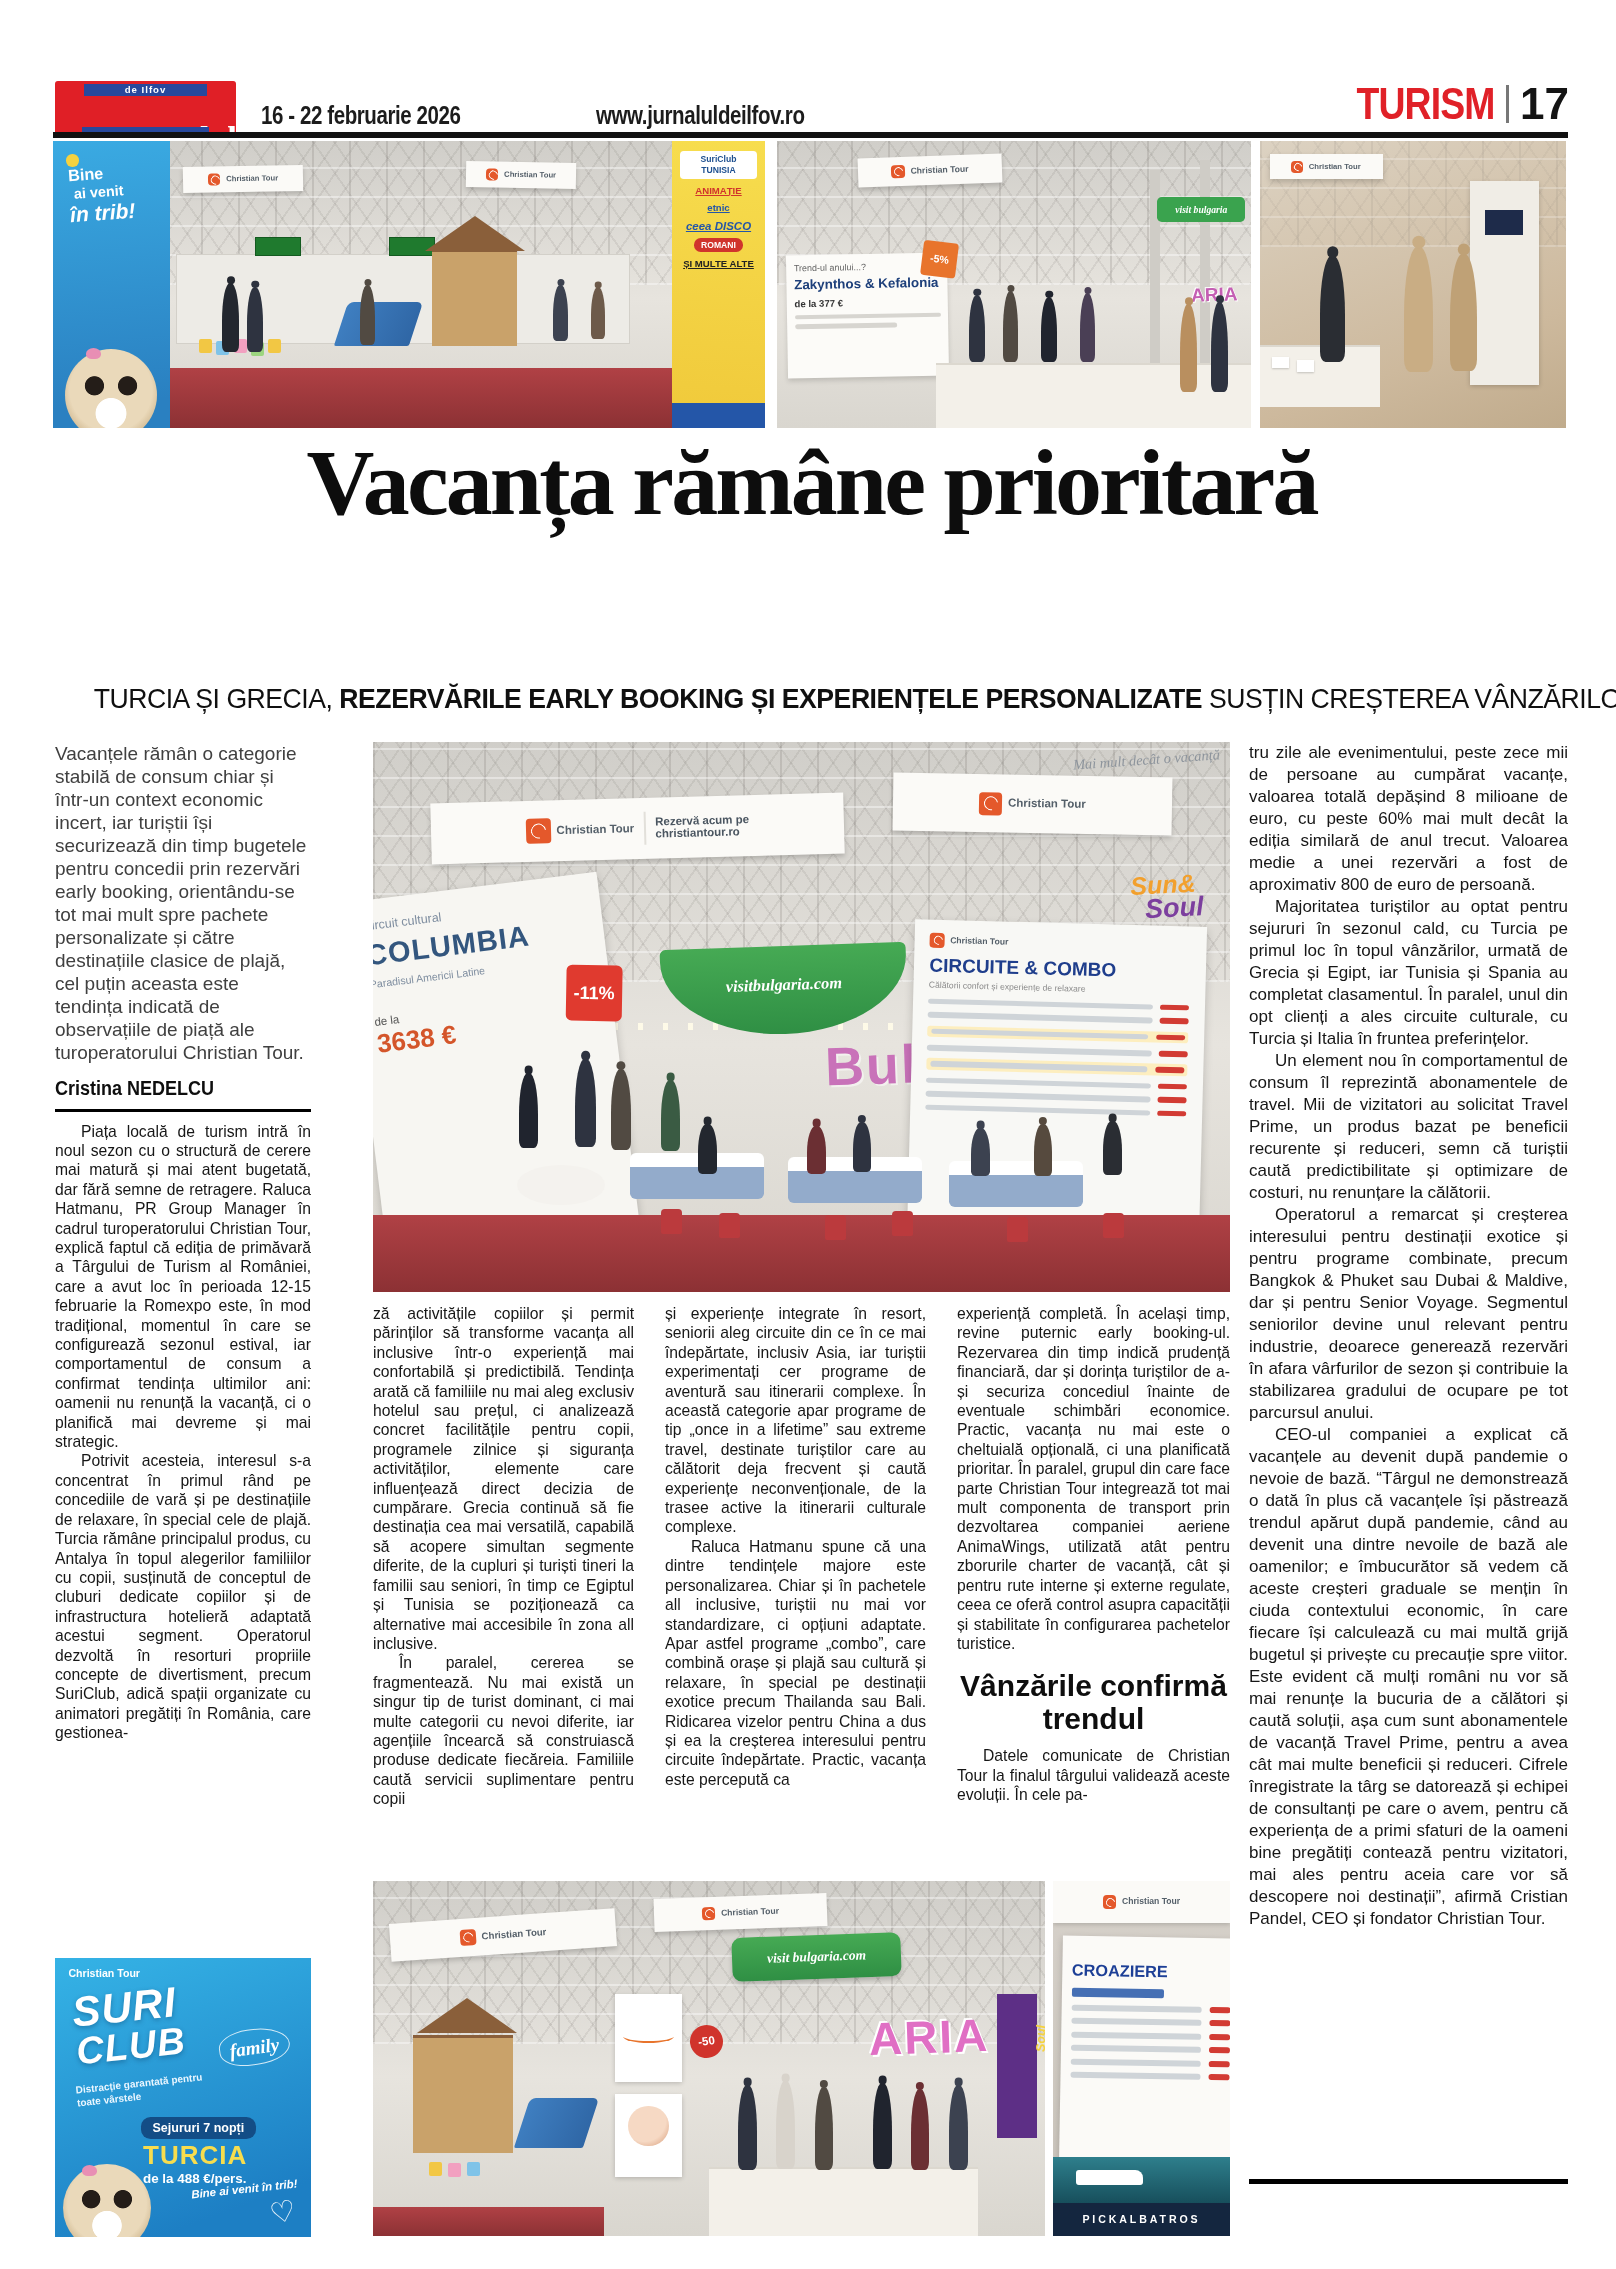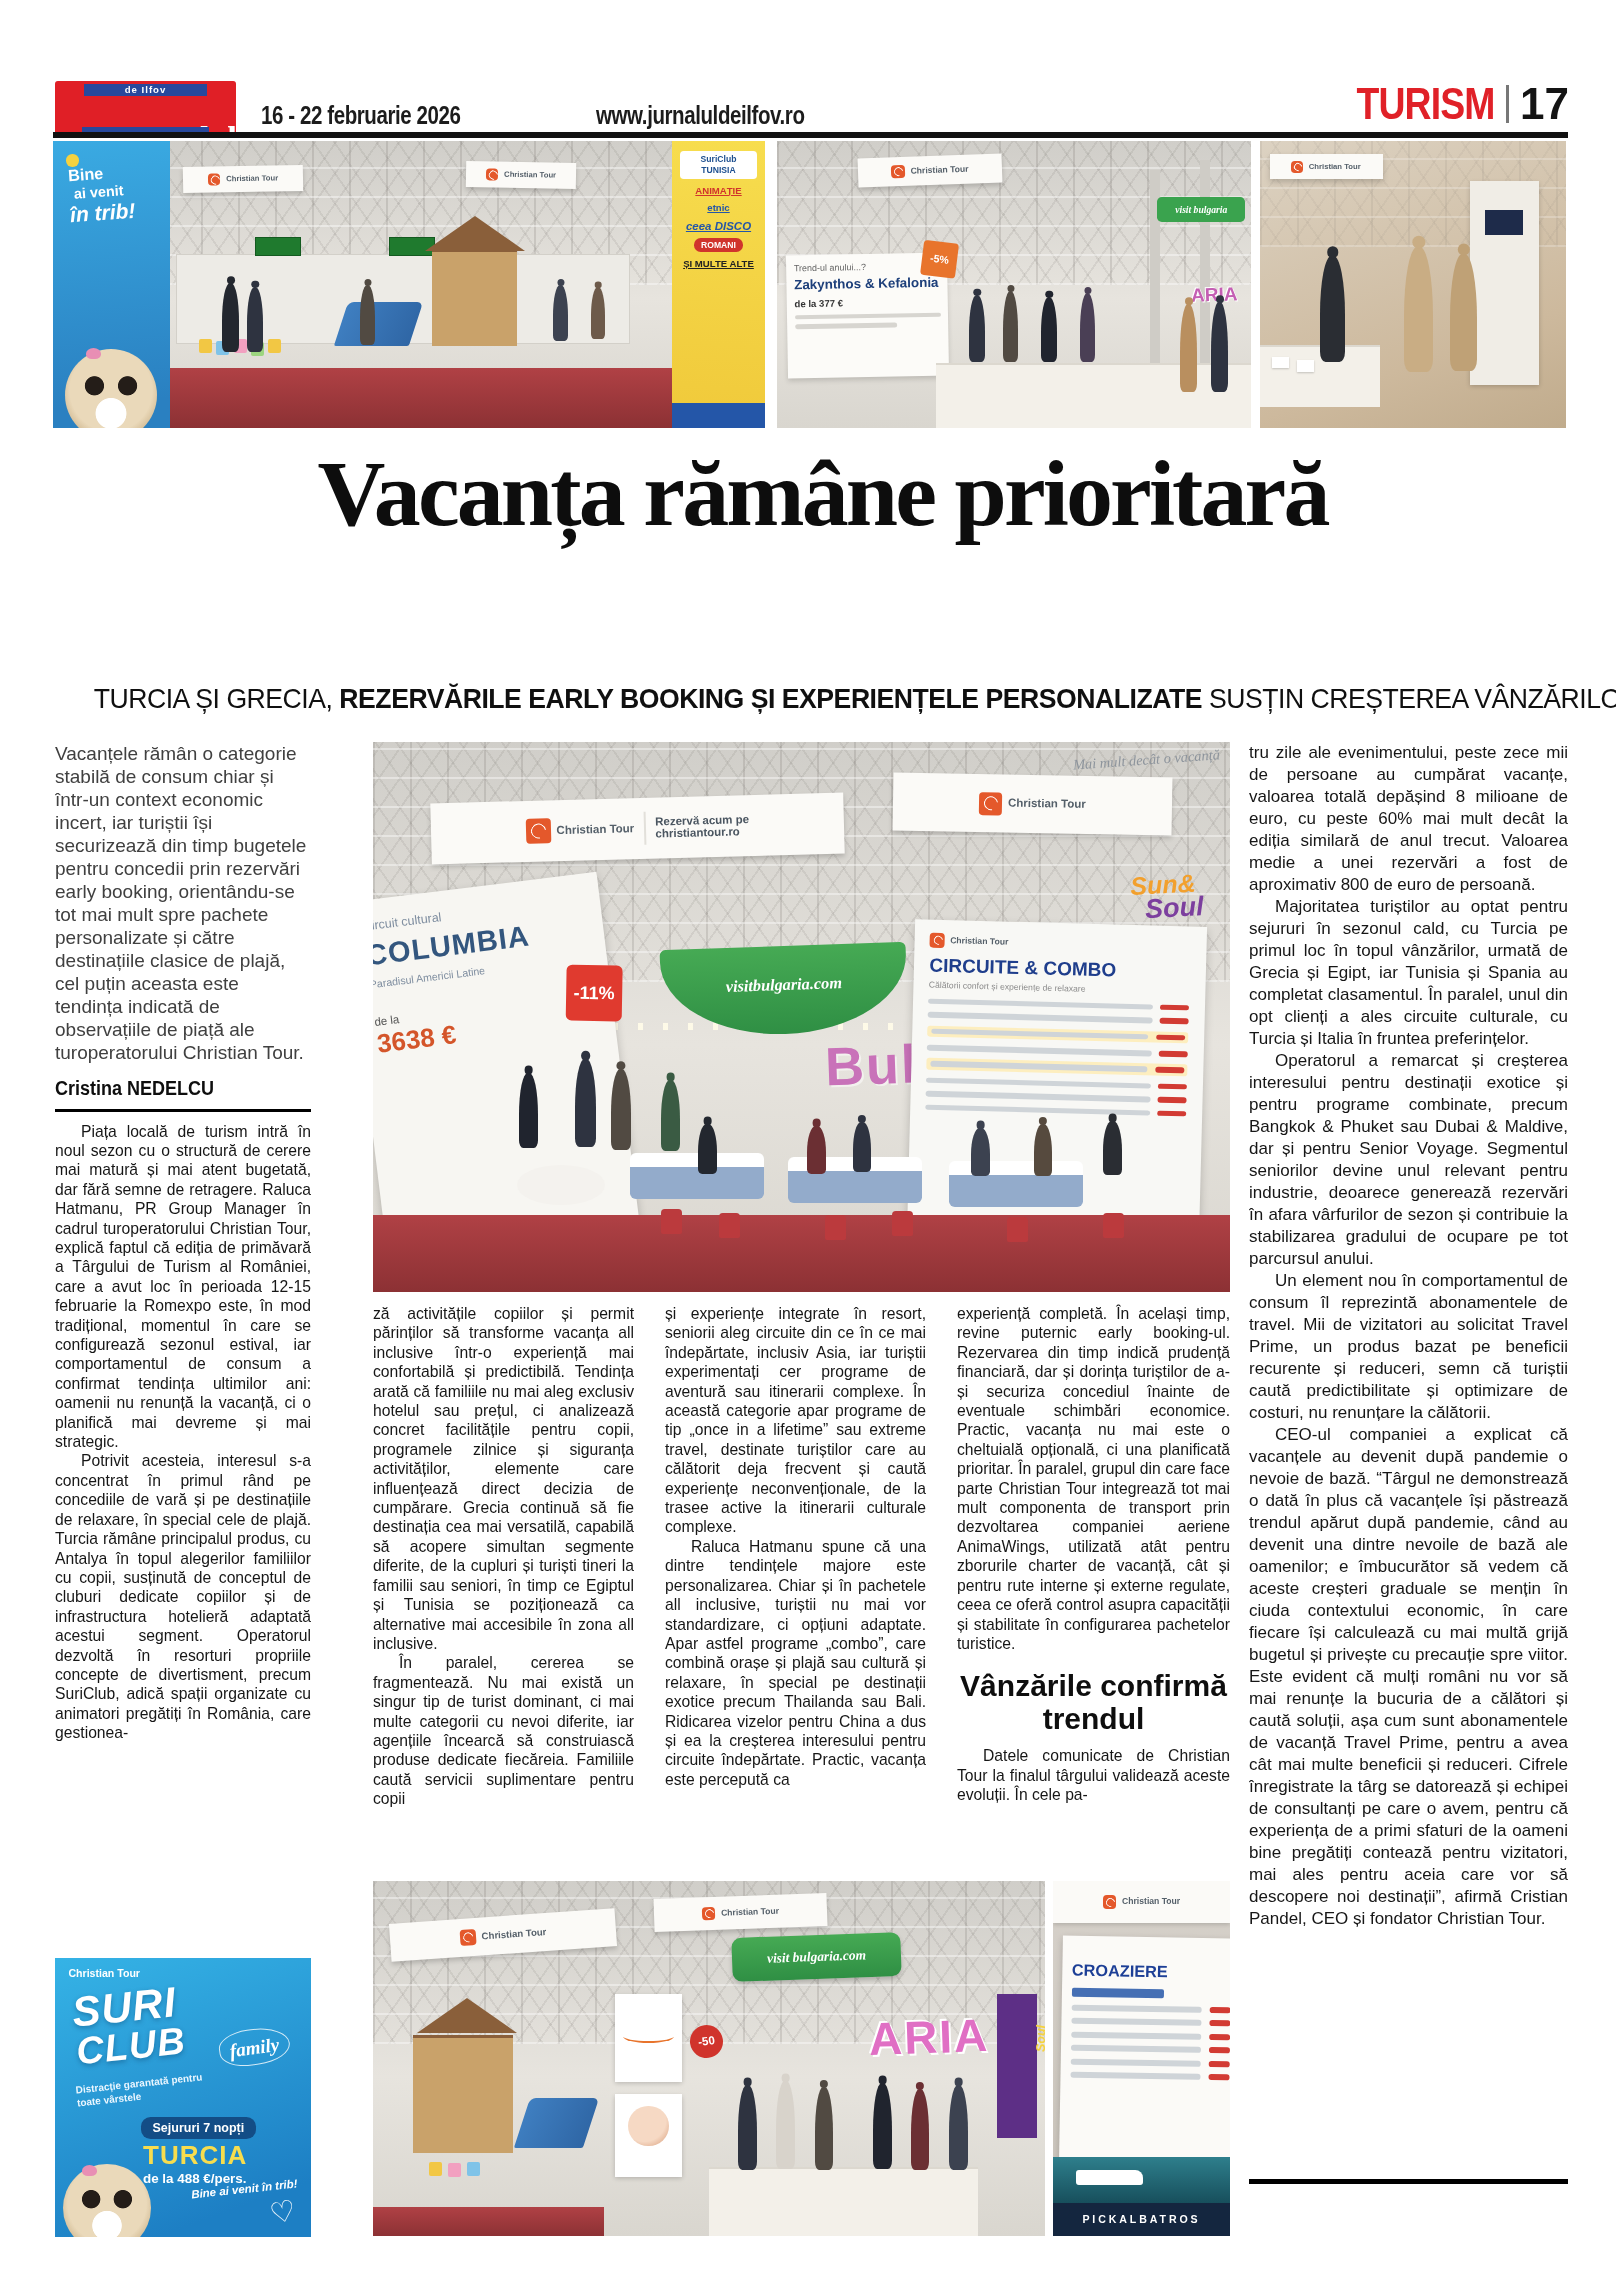--- a/index.html
+++ b/index.html
@@ -329,21 +329,21 @@
     </div>
     <div class="counter" style="left:0;bottom:21px;width:120px;height:60px;">
       <span class="paper" style="left:11.5px;top:9.6px;"></span>
       <span class="paper" style="left:37px;top:13.4px;"></span>
     </div>
     <span class="person" style="left:60px;top:115px;width:25px;height:106px;background:#2a2d33;"></span>
     <span class="person" style="left:144px;top:106px;width:29px;height:125px;background:#c9ad84;"></span>
     <span class="person" style="left:190px;top:113px;width:27px;height:117px;background:#bfa176;"></span>
   </div>
 
-  <h1 class="headline" style="margin:12px;">
+  <h1 class="headline" style="margin:1px;">
     <span class="hl">Vacanța rămâne prioritară</span>
   </h1>
   <div class="kicker">
     <span class="kwrap"><span>TURCIA ȘI GRECIA, </span><span class="kb">REZERVĂRILE EARLY BOOKING ȘI EXPERIENȚELE PERSONALIZATE</span><span> SUSȚIN CREȘTEREA VÂNZĂRILOR</span></span>
   </div>
 
   <div class="tcol" id="col1">
     <p class="intro">Vacanțele rămân o categorie stabilă de consum chiar și într-un context economic incert, iar turiștii își securizează din timp bugetele pentru concedii prin rezervări early booking, orientându-se tot mai mult spre pachete personalizate și către destinațiile clasice de plajă, cel puțin aceasta este tendința indicată de observațiile de piață ale turoperatorului Christian Tour.</p>
     <div class="byline"><span>Cristina NEDELCU</span></div>
     <p>Piața locală de turism intră în noul sezon cu o structură de cerere mai matură și mai atent bugetată, dar fără semne de retragere. Raluca Hatmanu, PR Group Manager în cadrul turoperatorului Christian Tour, explică faptul că ediția de primăvară a Târgului de Turism al României, care a avut loc în perioada 12-15 februarie la Romexpo este, în mod tradițional, momentul în care se configurează sezonul estival, iar comportamentul de consum a confirmat tendința ultimilor ani: oamenii nu renunță la vacanță, ci o planifică mai devreme și mai strategic.</p>
@@ -458,22 +458,22 @@
   </div>
   <div class="tcol" id="col4">
     <p class="cont">experiență completă. În același timp, revine puternic early booking-ul. Rezervarea din timp indică prudență financiară, dar și dorința turiștilor de a-și securiza concediul înainte de eventuale schimbări economice. Practic, vacanța nu mai este o cheltuială opțională, ci una planificată prioritar. În paralel, grupul din care face parte Christian Tour integrează tot mai mult componenta de transport prin dezvoltarea companiei aeriene AnimaWings, utilizată atât pentru zborurile charter de vacanță, cât și pentru rute interne și externe regulate, ceea ce oferă control asupra capacității și stabilitate în configurarea pachetelor turistice.</p>
     <h2>Vânzările confirmă trendul</h2>
     <p>Datele comunicate de Christian Tour la finalul târgului validează aceste evoluții. În cele pa-</p>
   </div>
 
   <div class="tcol" id="col5">
     <p class="cont">tru zile ale evenimentului, peste zece mii de persoane au cumpărat vacanțe, valoarea totală depășind 8 milioane de euro, cu peste 60% mai mult decât la ediția similară de anul trecut. Valoarea medie a unei rezervări a fost de aproximativ 800 de euro de persoană.</p>
     <p>Majoritatea turiștilor au optat pentru sejururi în sezonul cald, cu Turcia pe primul loc în topul vânzărilor, urmată de Grecia și Egipt, iar Tunisia și Spania au completat clasamentul. În paralel, unul din opt clienți a ales circuite culturale, cu Turcia și Italia în fruntea preferințelor.</p>
+    <p>Un element nou în comportamentul de consum îl reprezintă abonamentele de travel. Mii de vizitatori au solicitat Travel Prime, un produs bazat pe beneficii recurente și reduceri, semn că turiștii caută predictibilitate și optimizare de costuri, nu renunțare la călătorii.</p>
     <p>Operatorul a remarcat și creșterea interesului pentru destinații exotice și pentru programe combinate, precum Bangkok &amp; Phuket sau Dubai &amp; Maldive, dar și pentru Senior Voyage. Segmentul seniorilor devine unul relevant pentru industrie, deoarece generează rezervări în afara vârfurilor de sezon și contribuie la stabilizarea gradului de ocupare pe tot parcursul anului.</p>
-    <p>Un element nou în comportamentul de consum îl reprezintă abonamentele de travel. Mii de vizitatori au solicitat Travel Prime, un produs bazat pe beneficii recurente și reduceri, semn că turiștii caută predictibilitate și optimizare de costuri, nu renunțare la călătorii.</p>
     <p>CEO-ul companiei a explicat că vacanțele au devenit după pandemie o nevoie de bază. “Târgul ne demonstrează o dată în plus că vacanțele își păstrează trendul apărut după pandemie, când au devenit una dintre nevoile de bază ale oamenilor; e îmbucurător să vedem că aceste creșteri graduale se mențin în ciuda contextului economic, în care fiecare își calculează cu mai multă grijă bugetul și privește cu precauție spre viitor. Este evident că mulți români nu vor să mai renunțe la bucuria de a călători și caută soluții, așa cum sunt abonamentele de vacanță Travel Prime, pentru a avea cât mai multe beneficii și reduceri. Cifrele înregistrate la târg se datorează și echipei de consultanți pe care o avem, pentru că experiența de a primi sfaturi de la oameni bine pregătiți contează pentru vizitatori, mai ales pentru aceia care vor să descopere noi destinații”, afirmă Cristian Pandel, CEO și fondator Christian Tour.</p>
   </div>
 
   <div class="photo" id="bpl">
     <span class="bpl-ct">Christian Tour</span>
     <div class="suri">
       <span>SURI</span>
       <small>CLUB</small>
     </div>
     <span class="family">family</span>

